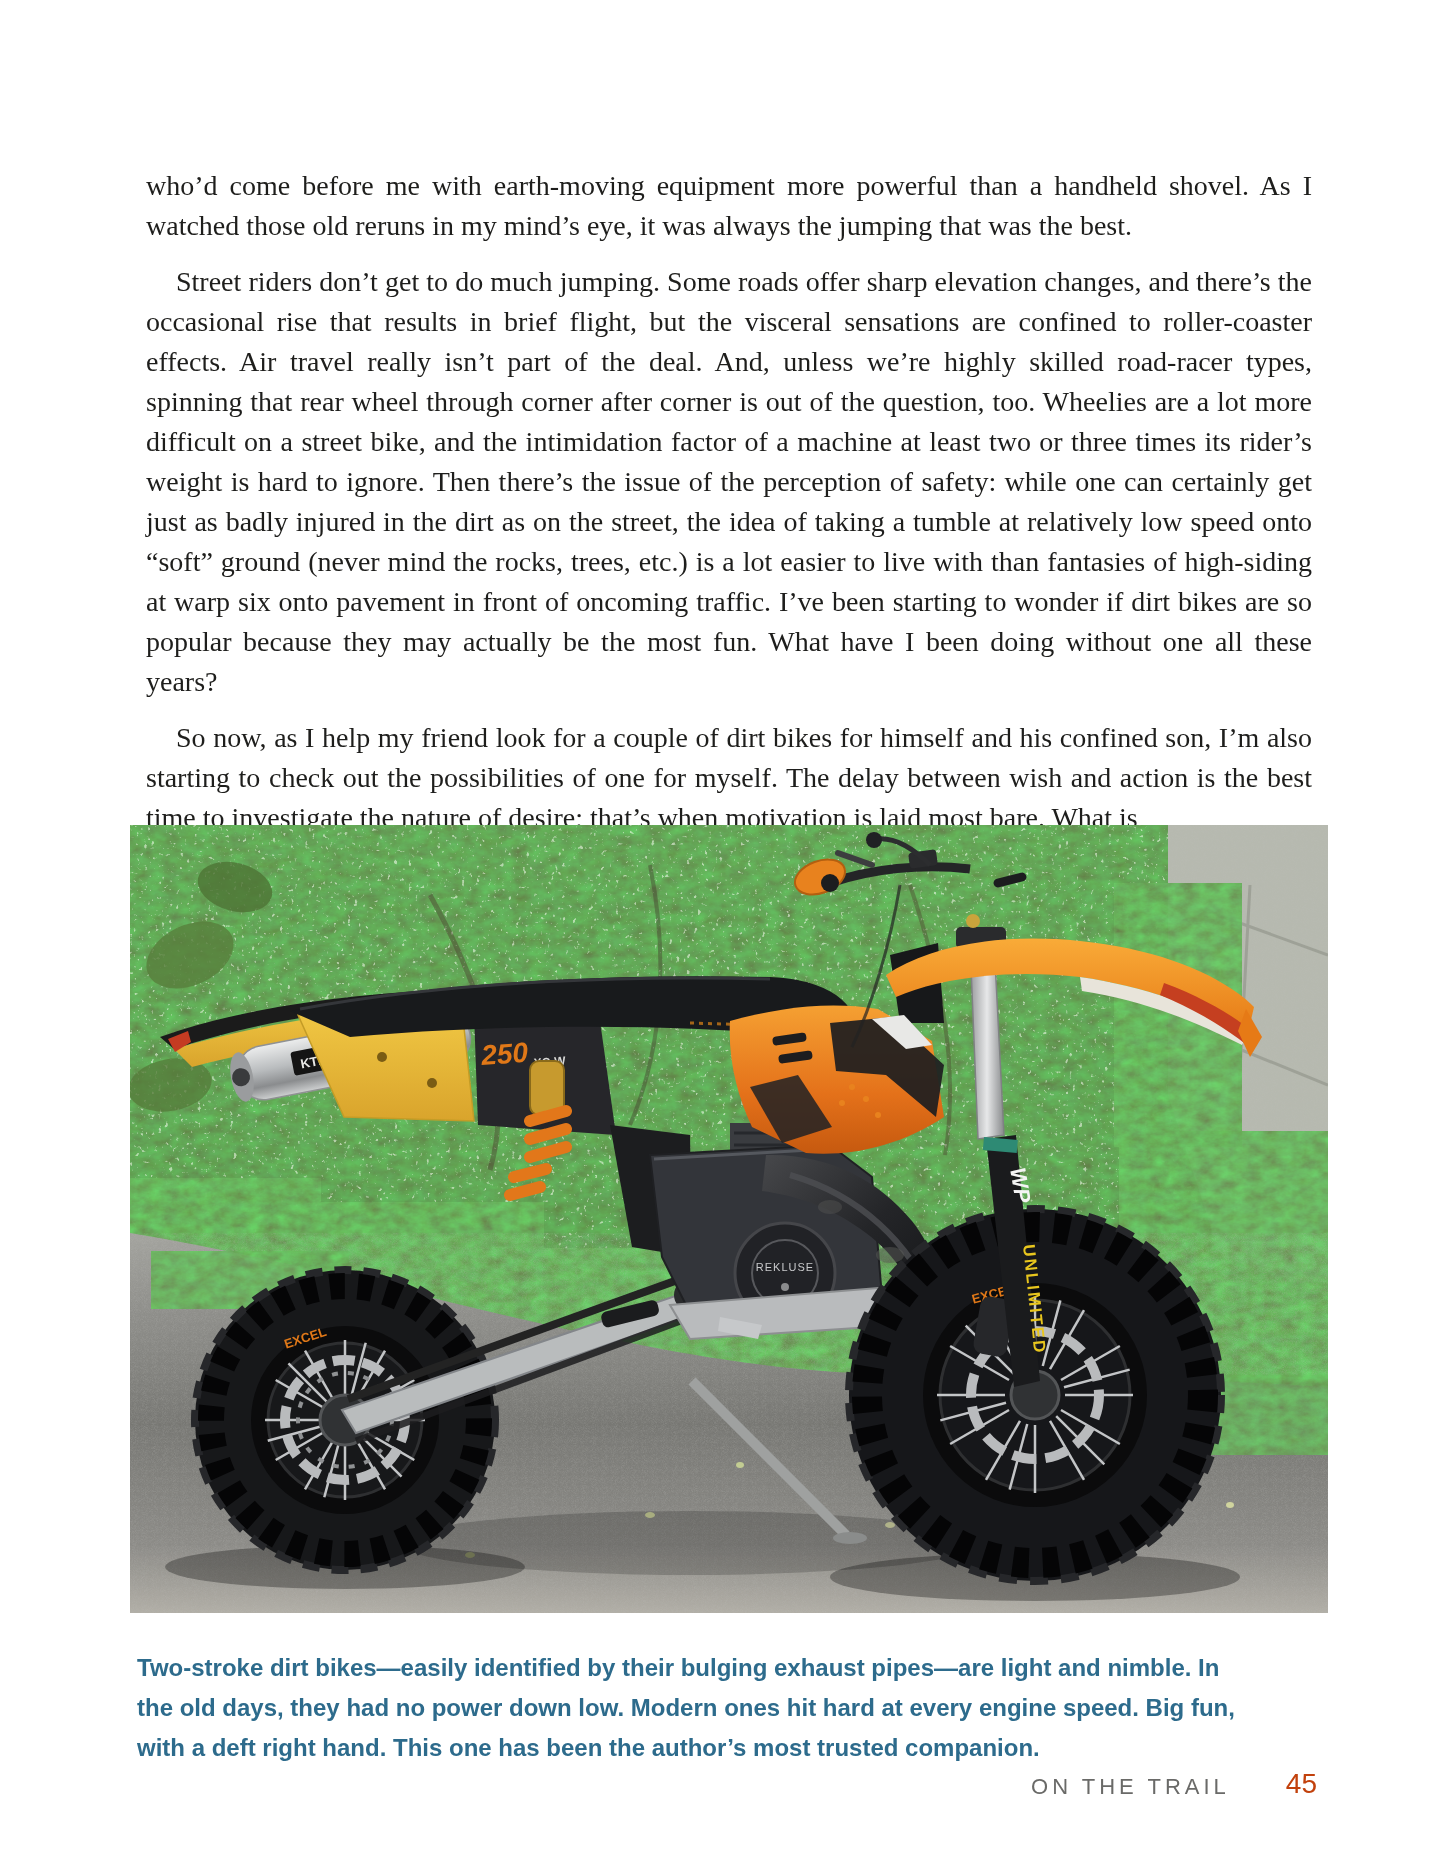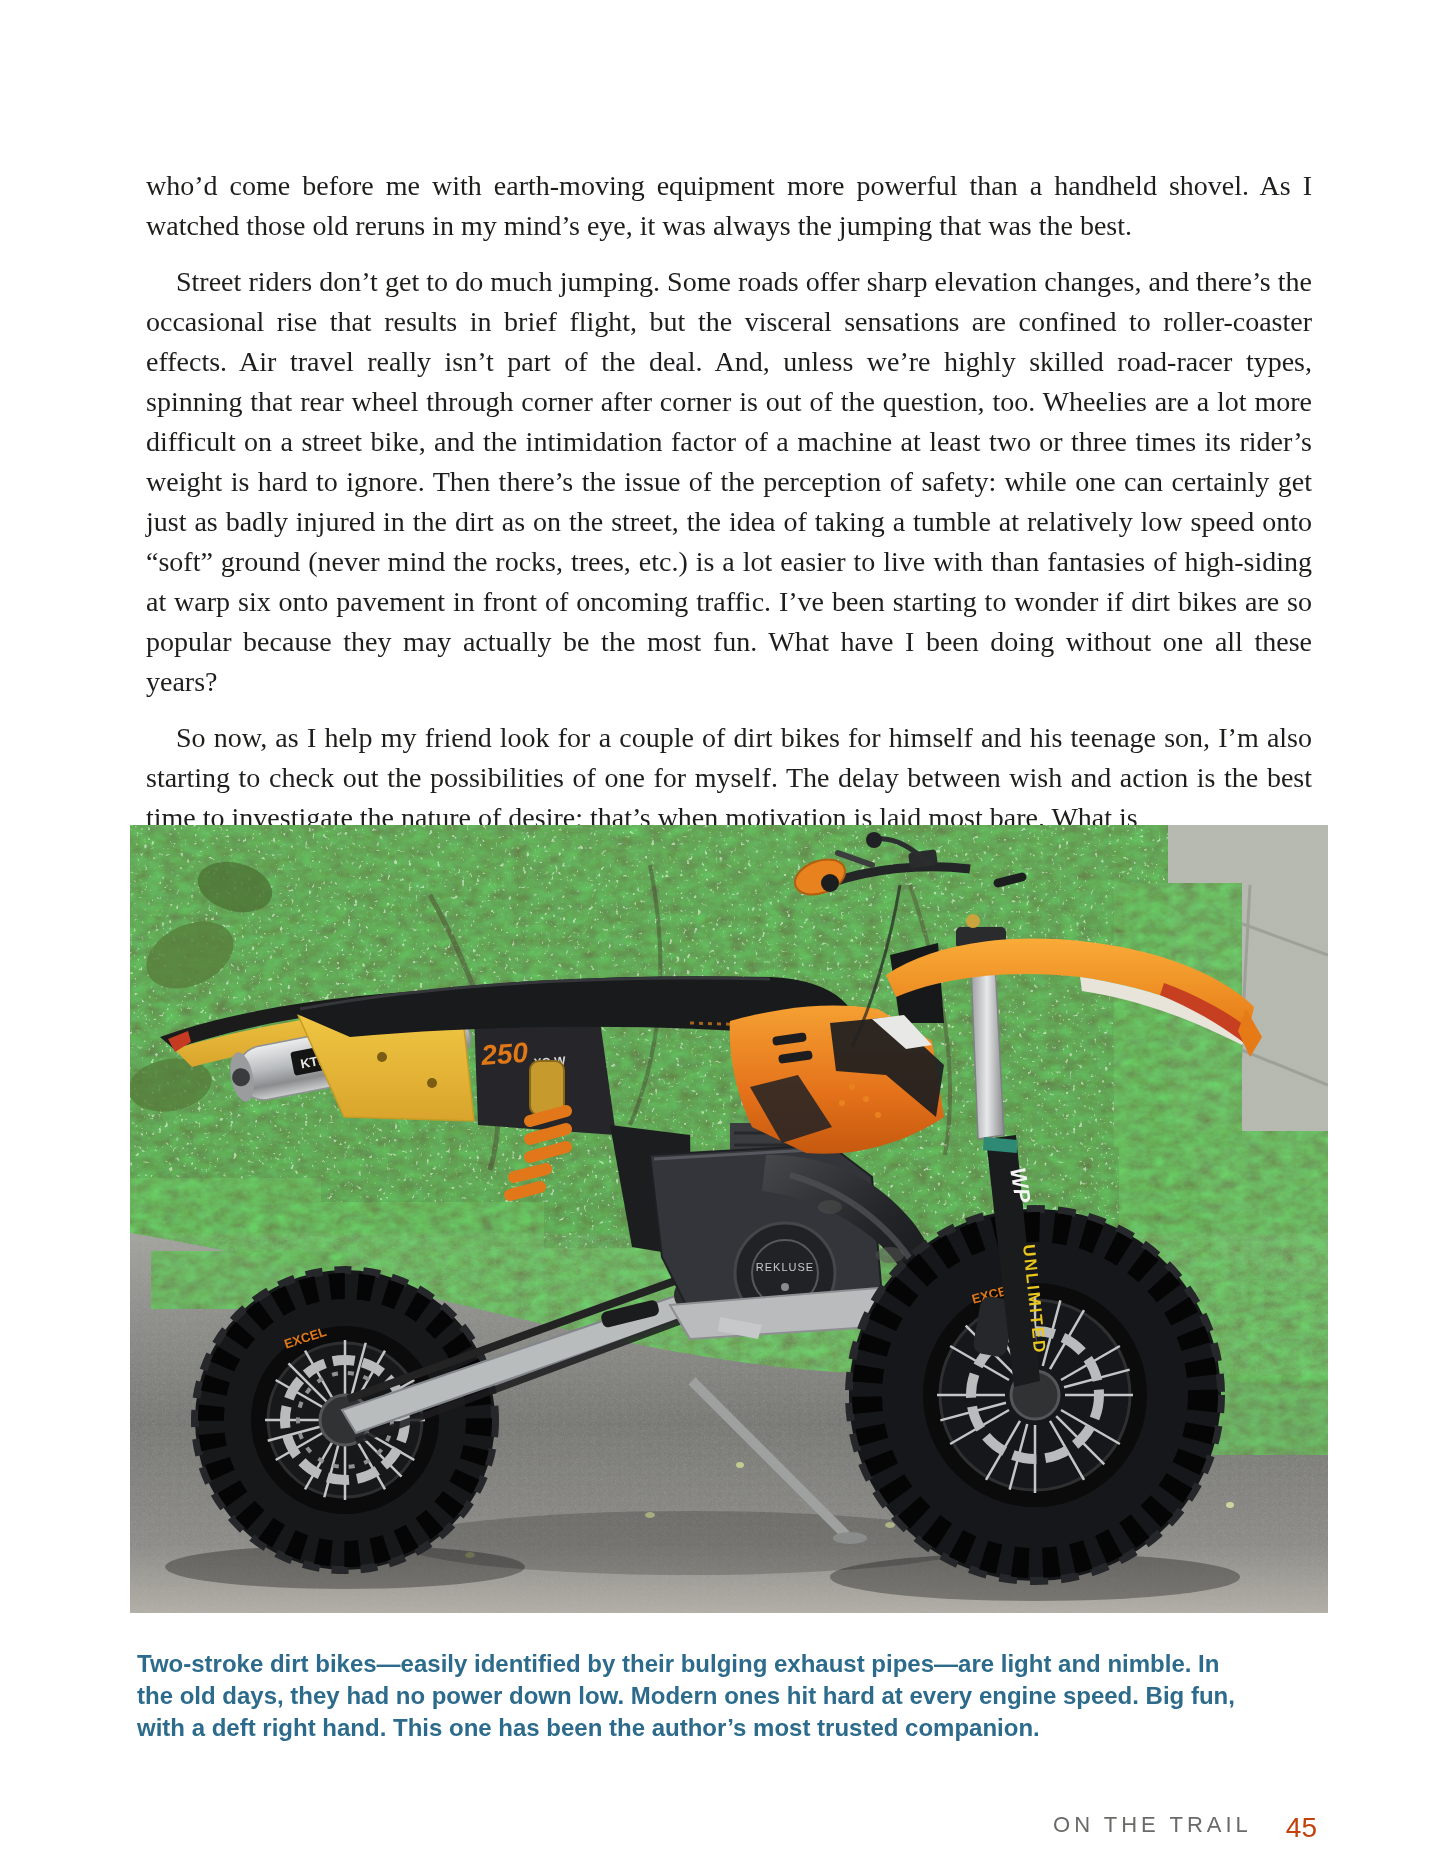--- a/index.html
+++ b/index.html
@@ -6,36 +6,36 @@
   .page{position:relative;width:1445px;height:1858px;background:#ffffff;overflow:hidden;
         font-family:"Liberation Serif",serif;}
   .body-text{position:absolute;left:130px;top:150px;width:1198px;
              font-size:28px;line-height:40px;color:#1e1e1c;text-align:justify;}
   .body-text p{margin:16px;}
   .body-text p.indent{text-indent:30px;}
   .photo{position:absolute;left:130px;top:825px;width:1198px;height:788px;}
   .photo svg{display:block;}
   .caption{position:absolute;left:137px;top:1624px;width:1105px;
            font-family:"Liberation Sans",sans-serif;font-weight:bold;
-           font-size:24px;line-height:32px;color:#2d6b8c;}
-  .footer{position:absolute;right:128px;top:1768px;display:flex;align-items:flex-start;gap:34px;
-          font-family:"Liberation Sans",sans-serif;margin-top:44px;}
+           font-size:24px;line-height:40px;color:#2d6b8c;}
+  .footer{position:absolute;right:128px;top:1768px;display:flex;align-items:flex-end;gap:56px;
+          font-family:"Liberation Sans",sans-serif;}
   .footer .section{font-size:22px;letter-spacing:4px;color:#6a6a68;}
   .footer .pagenum{font-size:28px;color:#c2410c;}
   svg text{font-family:"Liberation Sans",sans-serif;}
 </style>
 </head>
 <body>
 
 <div class="page">
 
   <section class="body-text">
     <p>who’d come before me with earth-moving equipment more powerful than a handheld shovel. As I watched those old reruns in my mind’s eye, it was always the jumping that was the best.</p>
     <p class="indent">Street riders don’t get to do much jumping. Some roads offer sharp elevation changes, and there’s the occasional rise that results in brief flight, but the visceral sensations are confined to roller-coaster effects. Air travel really isn’t part of the deal. And, unless we’re highly skilled road-racer types, spinning that rear wheel through corner after corner is out of the question, too. Wheelies are a lot more difficult on a street bike, and the intimidation factor of a machine at least two or three times its rider’s weight is hard to ignore. Then there’s the issue of the perception of safety: while one can certainly get just as badly injured in the dirt as on the street, the idea of taking a tumble at relatively low speed onto “soft” ground (never mind the rocks, trees, etc.) is a lot easier to live with than fantasies of high-siding at warp six onto pavement in front of oncoming traffic. I’ve been starting to wonder if dirt bikes are so popular because they may actually be the most fun. What have I been doing without one all these years?</p>
-    <p class="indent">So now, as I help my friend look for a couple of dirt bikes for himself and his teenage son, I’m also starting to check out the possibilities of one for myself. The delay between wish and action is the best time to investigate the nature of desire; that’s when motivation is laid most bare. What is</p>
+    <p class="indent">So now, as I help my friend look for a couple of dirt bikes for himself and his confined son, I’m also starting to check out the possibilities of one for myself. The delay between wish and action is the best time to investigate the nature of desire; that’s when motivation is laid most bare. What is</p>
   </section>
 
   <figure class="photo" style="margin:0" aria-label="An orange-and-yellow KTM two-stroke dirt bike on its kickstand on asphalt in front of a leafy green hedge with a stone wall at right">
     <svg width="1198" height="788" viewBox="0 0 1198 788">
       <defs>
         <linearGradient id="hedgeGrad" x1="0" y1="0" x2="0" y2="1">
           <stop offset="0" stop-color="#4a673a"></stop>
             <stop offset="0.5" stop-color="#3c5a2e"></stop>
             <stop offset="1" stop-color="#2b4522"></stop>
         </linearGradient>

